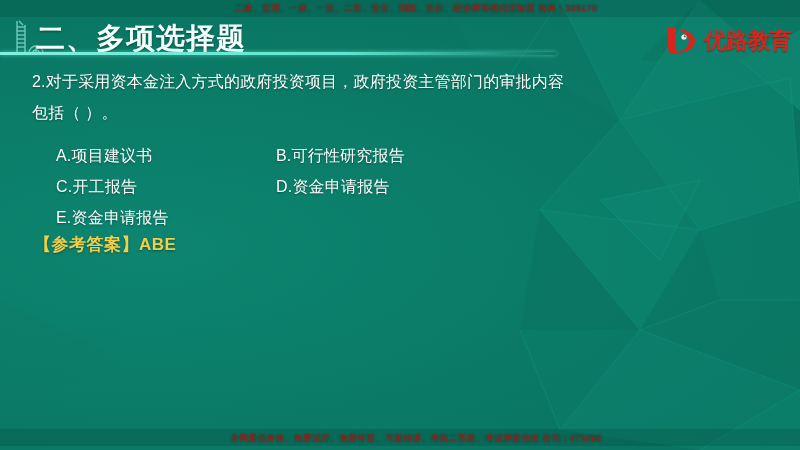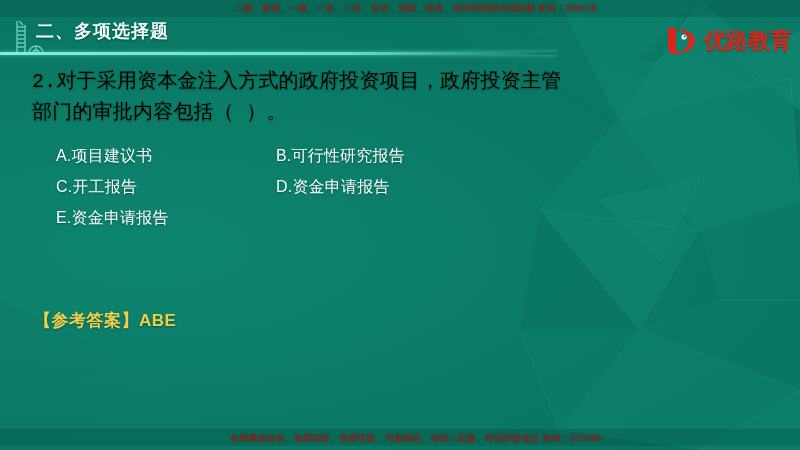--- a/index.html
+++ b/index.html
@@ -65,21 +65,21 @@
     left: 6px; top: 1px;
     width: 40px; height: 42px;
     opacity: .75;
   }
   #tower-icon svg { display: block; }
 
   #page-title {
     position: absolute;
     left: 36px;
     top: 3px;
-    font-size: 18px;
+    font-size: 29px;
     font-weight: 700;
     color: #f2fffb;
     letter-spacing: 1px;
     text-shadow: 0 1px 2px rgba(0,40,32,.55);
     white-space: nowrap;
   }
 
   #title-rule {
     position: absolute;
     left: 0;
@@ -114,26 +114,25 @@
   
   #content {
     position: absolute;
     left: 0; top: 66px;
     width: 800px;
   }
 
   #question-stem {
     margin: 0 0 0 32px;
     width: 545px;
-    font-size: 20px;
+    font-size: 16px;
     line-height: 31px;
-    color: #000000;
+    color: #ffffff;
     letter-spacing: .2px;
     text-shadow: 0 1px 2px rgba(0,40,32,.45);
-    font-family: Liberation Mono, monospace;
   }
 
   #options {
     position: relative;
     margin-top: 12px;
     margin-left: 56px;
     width: 560px;
   }
   .option-row {
     position: relative;
@@ -146,21 +145,20 @@
     line-height: 31px;
     color: #ffffff;
     letter-spacing: .2px;
     white-space: nowrap;
     text-shadow: 0 1px 2px rgba(0,40,32,.45);
   }
   .option.col-a { left: 0; }
   .option.col-b { left: 220px; }
 
   #answer-line {
-    margin-top: 76px;
     margin-left: 34px;
     font-size: 17px;
     font-weight: 700;
     color: #f0cf4a;
     letter-spacing: .5px;
     text-shadow: 0 1px 2px rgba(0,40,32,.5);
     white-space: nowrap;
   }
 </style>
 </head>

